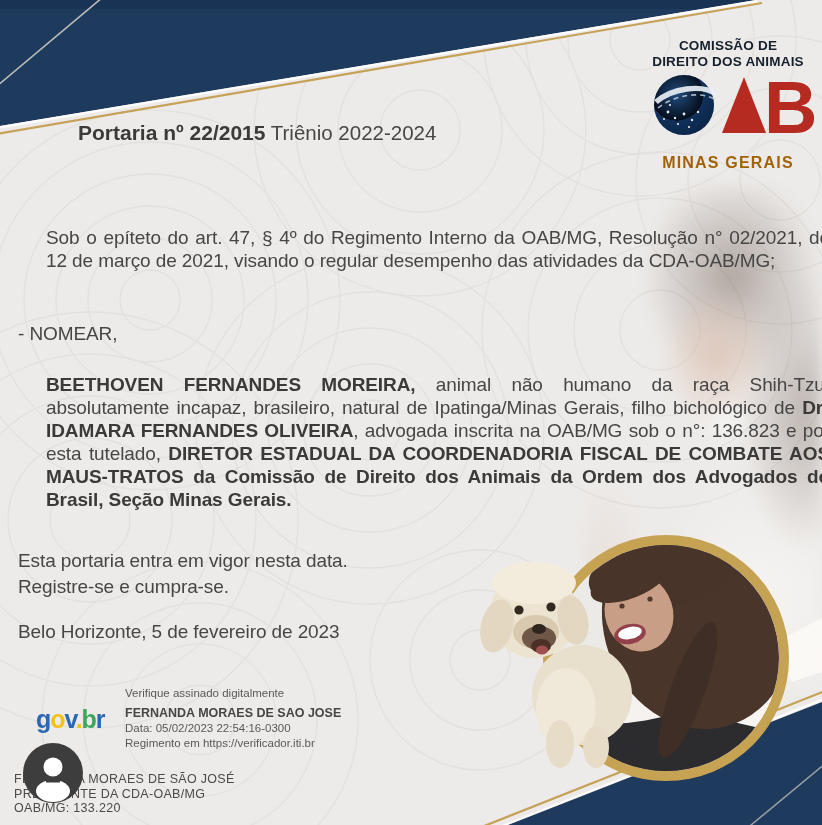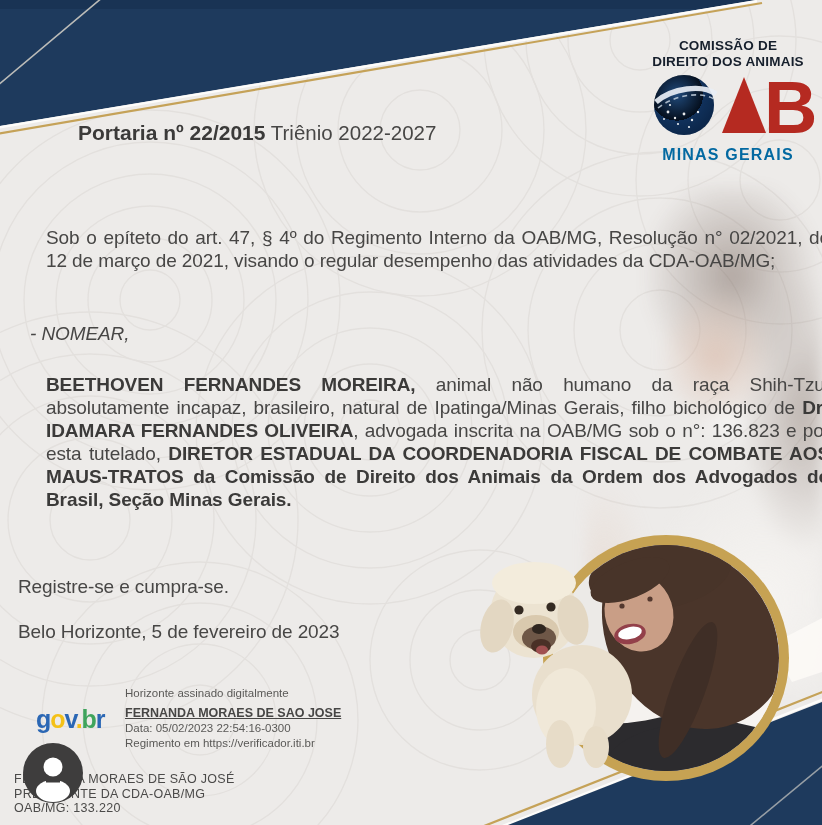--- a/index.html
+++ b/index.html
@@ -21,28 +21,28 @@
       radial-gradient(130px 150px at 62% 18%, rgba(105,85,75,.75), rgba(105,85,75,0) 70%),
       radial-gradient(90px 200px at 92% 45%, rgba(110,90,80,.6), rgba(110,90,80,0) 70%),
       radial-gradient(60px 120px at 8% 75%, rgba(225,200,185,.5), rgba(225,200,185,0) 75%),
       radial-gradient(150px 170px at 75% 82%, rgba(252,250,247,.98), rgba(252,250,247,0) 78%);
   }
   .txt{position:absolute;left:18px;width:784px;color:#474645;font-size:19px;line-height:23px;z-index:3;letter-spacing:-0.1px;}
   .just{text-align:justify;margin-left:28px;}
   .seg-bold,.b{font-weight:bold;color:#3b3a39;}
   .title{position:absolute;left:78px;top:121px;z-index:3;font-size:20.5px;color:#474645;}
   .title .b{font-size:21px;}
-  .nomear{font-style:italic;margin-left:12px;}
+  .nomear{}
   .sig-small{position:absolute;left:125px;top:686px;z-index:3;color:#5a5957;font-size:11.5px;line-height:15px;}
-  .sig-small .signer{font-weight:bold;font-size:12.5px;color:#474645;margin-top:5px;text-decoration:underline;}
+  .sig-small .signer{font-weight:bold;font-size:12.5px;color:#474645;margin-top:5px;}
   .govbr{position:absolute;left:36px;top:705px;z-index:3;font-size:25px;font-weight:bold;letter-spacing:-1px;}
   .footer-sig{position:absolute;left:14px;top:772px;z-index:3;color:#4b4a49;font-size:12.5px;line-height:14.5px;letter-spacing:.3px;}
   .oab-block{position:absolute;left:640px;top:38px;width:176px;z-index:3;text-align:center;}
   .oab-block .l1,.oab-block .l2{font-weight:bold;color:#161f2c;font-size:13.5px;line-height:15.5px;letter-spacing:.2px;}
-  .oab-block .region{font-weight:bold;color:#0369a1;font-size:16px;letter-spacing:1.2px;margin-top:8px;}
+  .oab-block .region{font-weight:bold;color:#a16207;font-size:16px;letter-spacing:1.2px;margin-top:16px;}
   svg{display:block;}
 </style>
 </head>
 <body>
 
 <div class="page">
 
   <svg class="layer" style="z-index:0" viewBox="0 0 822 825">
     <g fill="none" stroke="#e0ddda" stroke-width="1.4" opacity="0.75">
       <g>
@@ -201,31 +201,32 @@
           <circle cx="58" cy="40" r="1.2"></circle>
           <circle cx="49" cy="55" r="1.1"></circle>
           <circle cx="24" cy="47" r="1.0"></circle>
       </g>
       <polygon points="82,61 104,5 126,61" fill="#b52a21"></polygon>
       <text x="124" y="61" font-family="Liberation Sans, sans-serif" font-size="74" font-weight="bold" fill="#b52a21">B</text>
     </svg>
     <div class="region">MINAS GERAIS</div>
   </div>
 
-  <div class="title"><span class="b">Portaria nº 22/2015</span><span> Triênio 2022-2027</span></div>
+  <div class="title"><span class="b">Portaria nº 22/2015</span><span> Triênio 2022-2024</span></div>
 
   <div class="txt just" style="top:226px">Sob o epíteto do art. 47, § 4º do Regimento Interno da OAB/MG, Resolução n° 02/2021, de 12 de março de 2021, visando o regular desempenho das atividades da CDA-OAB/MG;</div>
   <div class="txt nomear" style="top:322px">- NOMEAR,</div>
   <div class="txt just" style="top:373px"><span class="seg-bold">BEETHOVEN FERNANDES MOREIRA,</span><span> animal não humano da raça Shih-Tzu, absolutamente incapaz, brasileiro, natural de Ipatinga/Minas Gerais, filho bichológico de </span><span class="seg-bold">Drª IDAMARA FERNANDES OLIVEIRA</span><span>, advogada inscrita na OAB/MG sob o n°: 136.823 e por esta tutelado, </span><span class="seg-bold">DIRETOR ESTADUAL DA COORDENADORIA FISCAL DE COMBATE AOS MAUS-TRATOS da Comissão de Direito dos Animais da Ordem dos Advogados do Brasil, Seção Minas Gerais.</span></div>
+  <div class="txt" style="top:549px">Esta portaria entra em vigor nesta data.</div>
   <div class="txt" style="top:575px">Registre-se e cumpra-se.</div>
   <div class="txt" style="top:620px">Belo Horizonte, 5 de fevereiro de 2023</div>
 
   <div class="govbr"><span style="color: rgb(43, 103, 180);">g</span><span style="color: rgb(244, 193, 24);">o</span><span style="color: rgb(43, 103, 180);">v</span><span style="color: rgb(244, 193, 24);">.</span><span style="color: rgb(63, 164, 92);">b</span><span style="color: rgb(43, 103, 180);">r</span></div>
   <div class="sig-small">
-    <div>Horizonte assinado digitalmente</div>
+    <div>Verifique assinado digitalmente</div>
     <div class="signer">FERNANDA MORAES DE SAO JOSE</div>
     <div>Data: 05/02/2023 22:54:16-0300</div>
     <div>Regimento em https://verificador.iti.br</div>
   </div>
 
   <div class="footer-sig">
     <div>FERNANDA MORAES DE SÃO JOSÉ</div>
     <div>PRESIDENTE DA CDA-OAB/MG</div>
     <div>OAB/MG: 133.220</div>
   </div>

